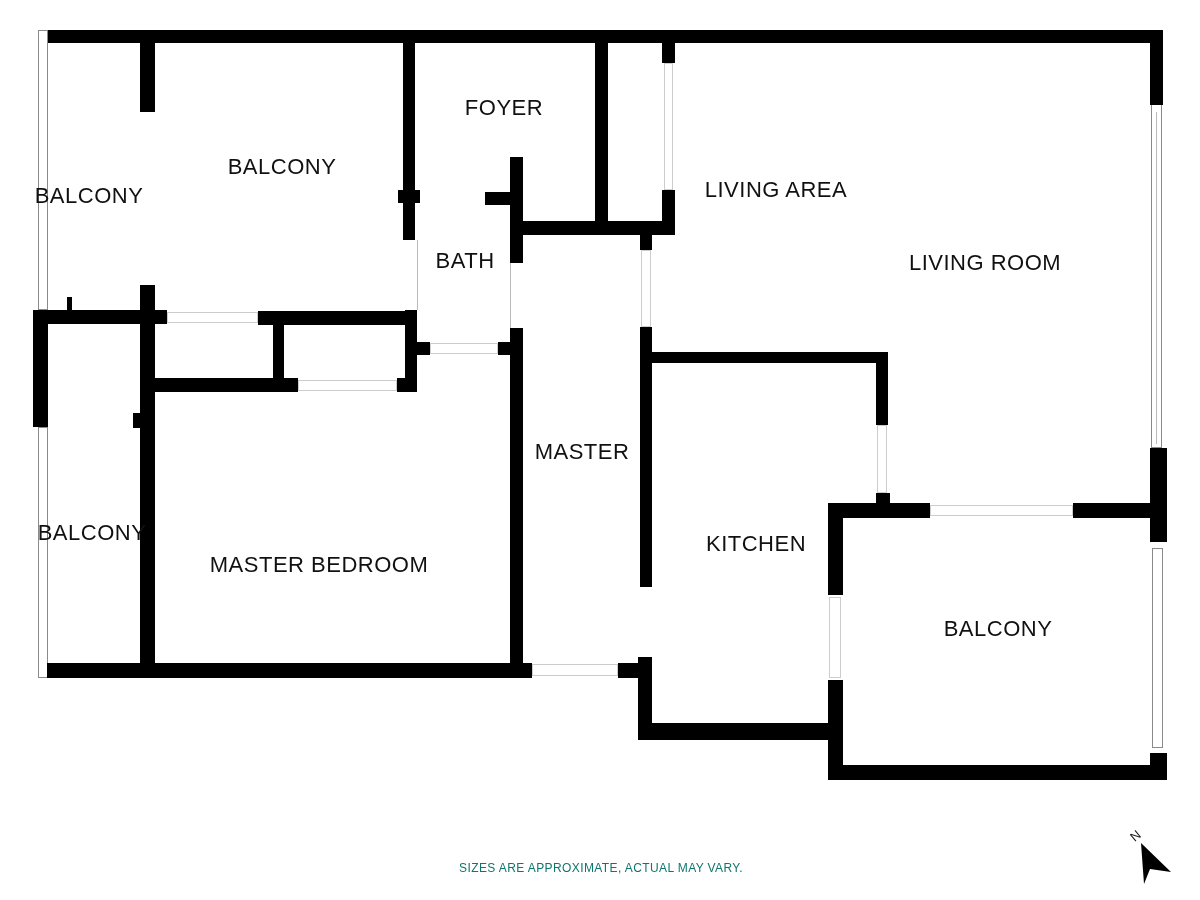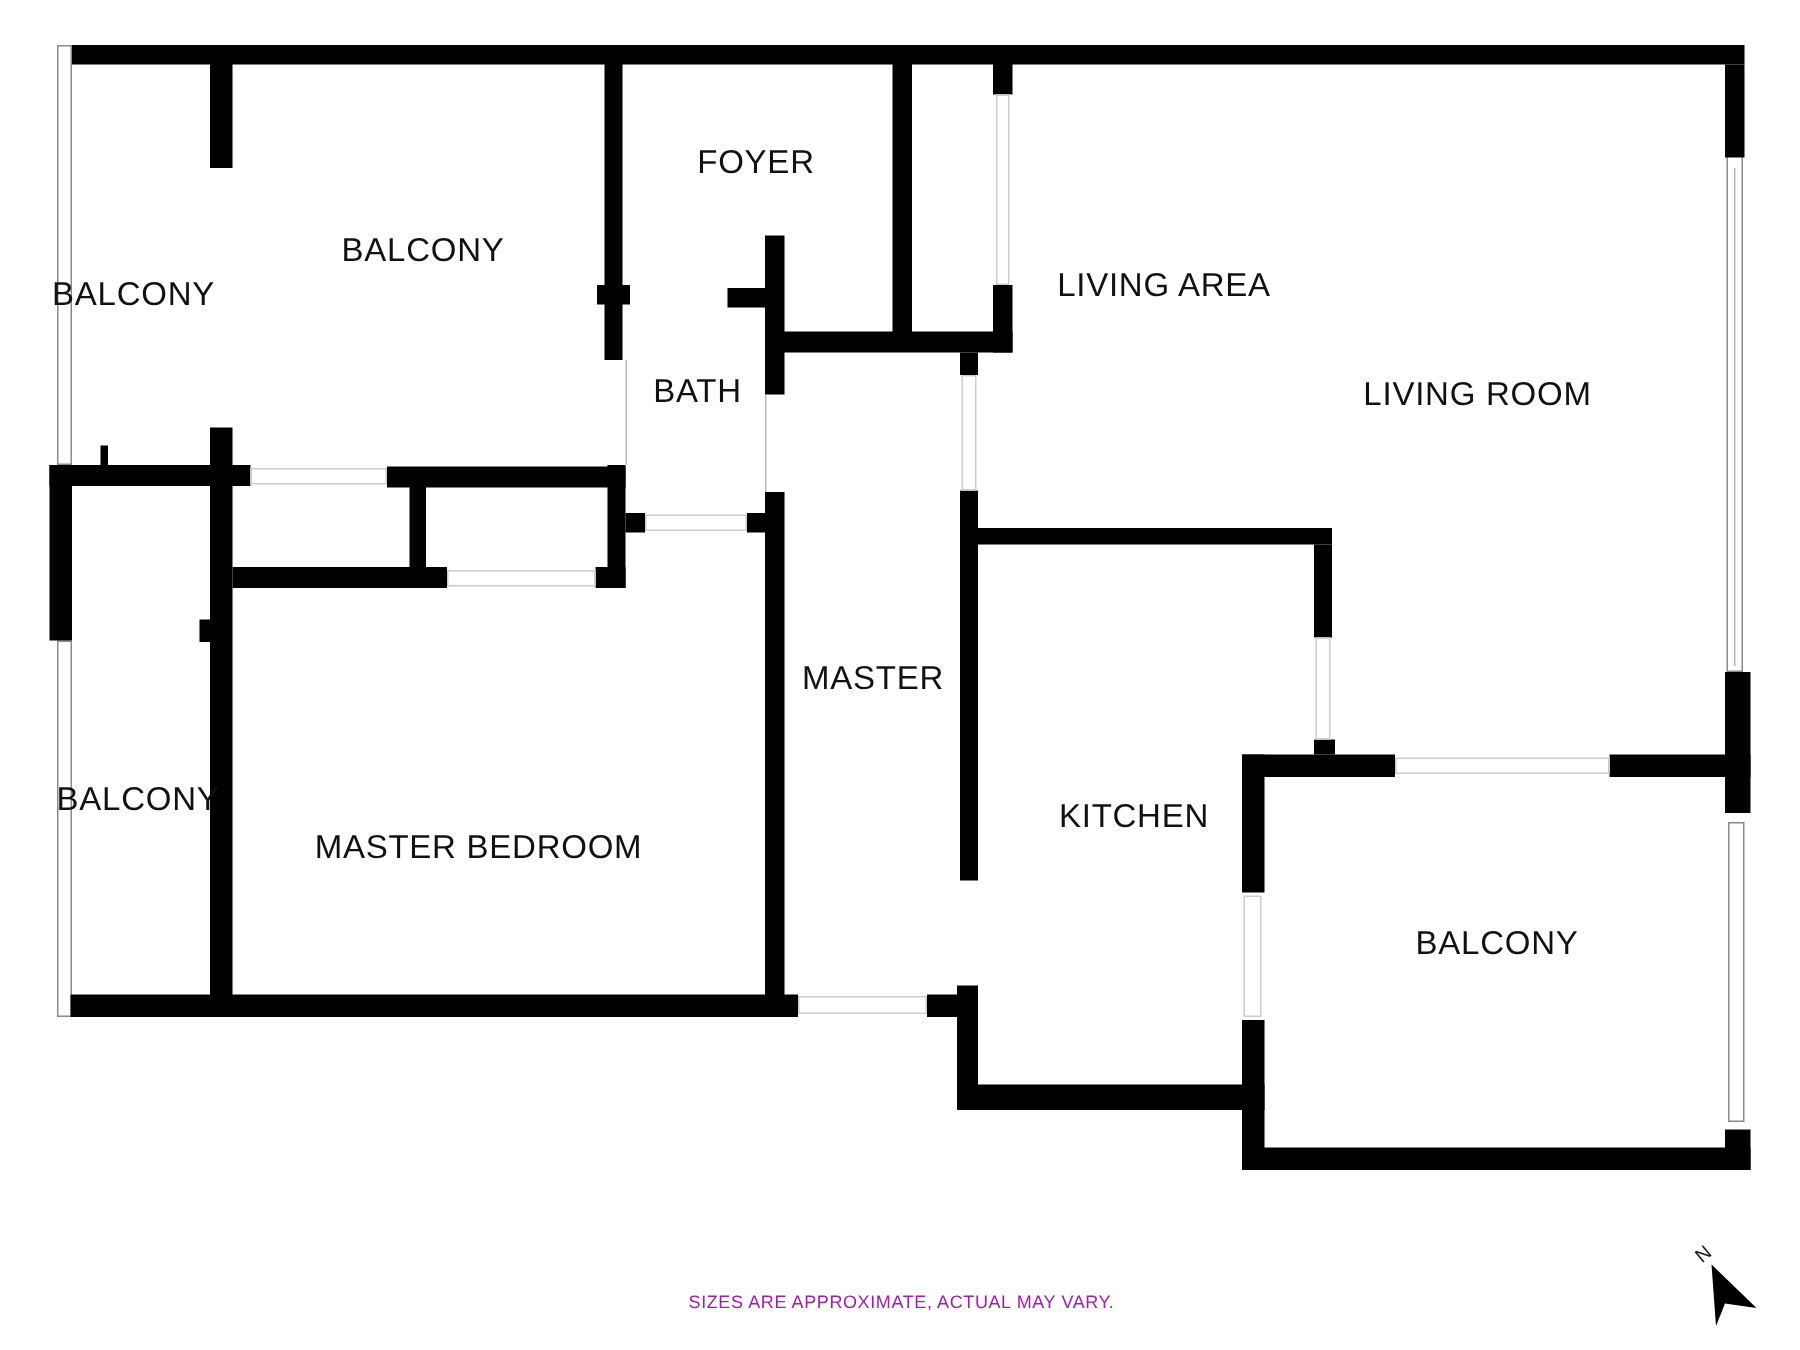--- a/index.html
+++ b/index.html
@@ -21,21 +21,21 @@
     color:#111111;
     letter-spacing:0.5px;
     white-space:nowrap;
     font-family:"Liberation Sans", sans-serif;
   }
   .footer-note{
     position:absolute;
     transform:translate(-50%,-50%);
     font-size:12px;
     letter-spacing:0.4px;
-    color:#a21caf;
+    color:#0f766e;
     white-space:nowrap;
     font-family:"Liberation Sans", sans-serif;
     text-align:right;
   }
   .compass{position:absolute;left:1126px;top:826px;width:56px;height:66px;}
 </style>
 </head>
 <body>
 
 <div class="plan">

